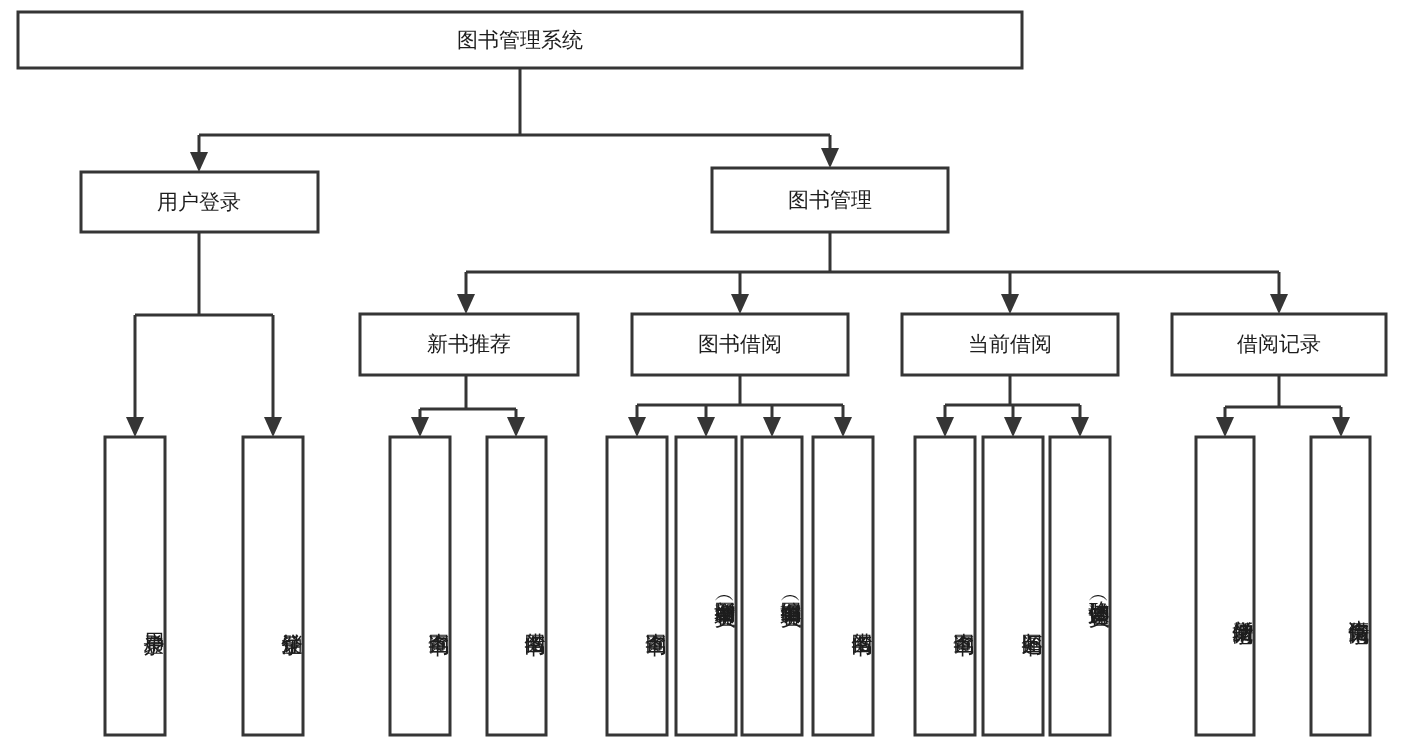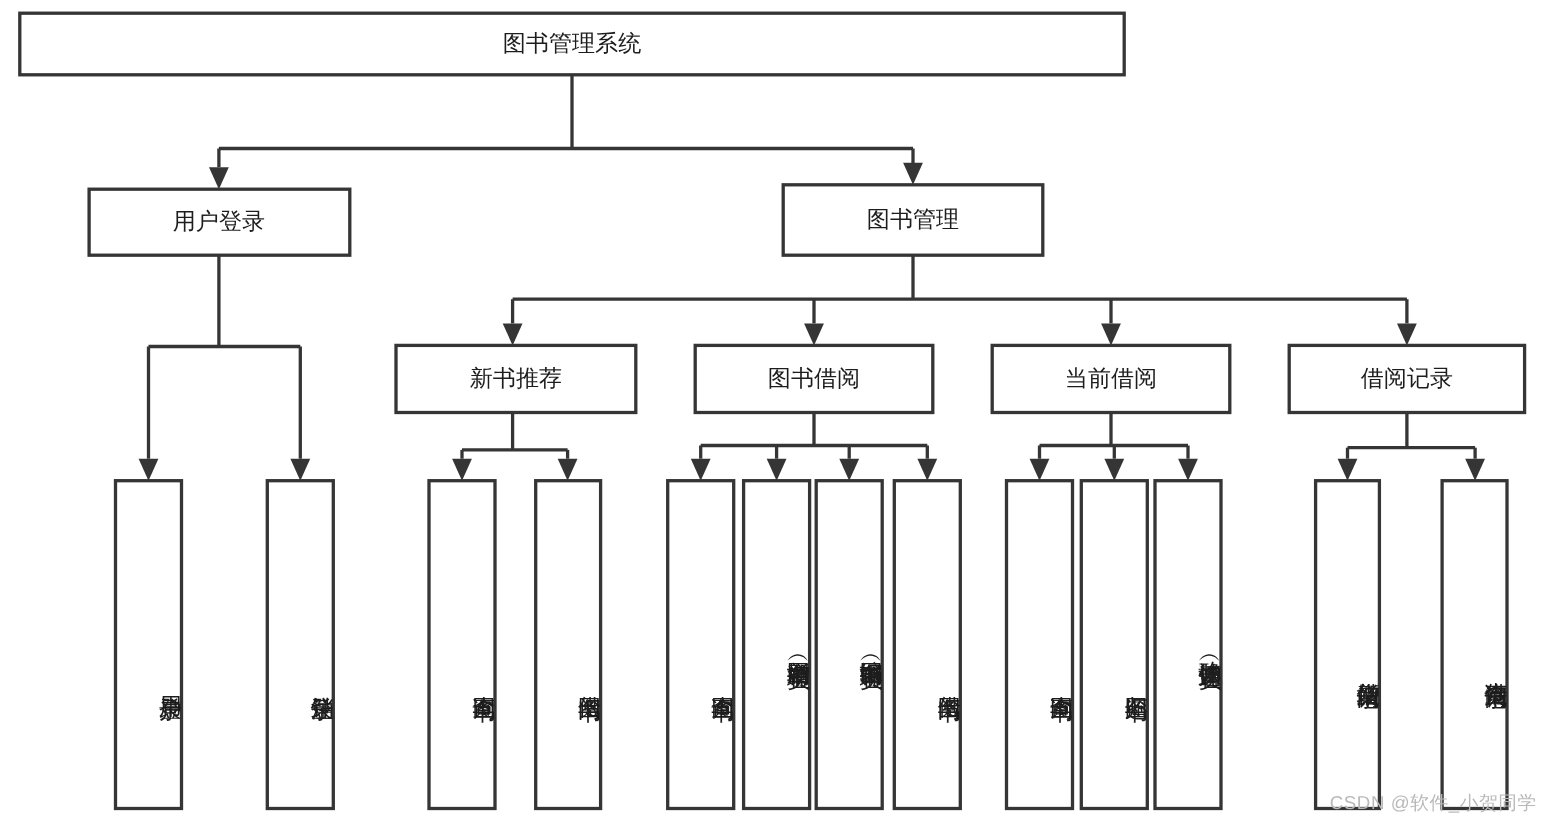--- a/index.html
+++ b/index.html
@@ -232,14 +232,13 @@
   <div class="leaf-label" style="left:742px; top:443px; width:60px; height:290px;">编辑图书（管理员）</div>
   <div class="leaf-label" style="left:813px; top:503px; width:60px; height:230px;">借阅图书</div>
 
   <div class="leaf-label" style="left:915px; top:503px; width:60px; height:230px;">查询图书</div>
   <div class="leaf-label" style="left:983px; top:503px; width:60px; height:230px;">归还图书</div>
   <div class="leaf-label" style="left:1050px; top:443px; width:60px; height:290px;">确认归还（管理员）</div>
 
   <div class="leaf-label" style="left:1196px; top:478px; width:58px; height:255px;">新增借阅记录</div>
   <div class="leaf-label" style="left:1311px; top:478px; width:59px; height:255px;">查询借阅记录</div>
 
-  <div class="watermark">CSDN @软件_小贺同学</div>
 </div>
 
 </body></html>

